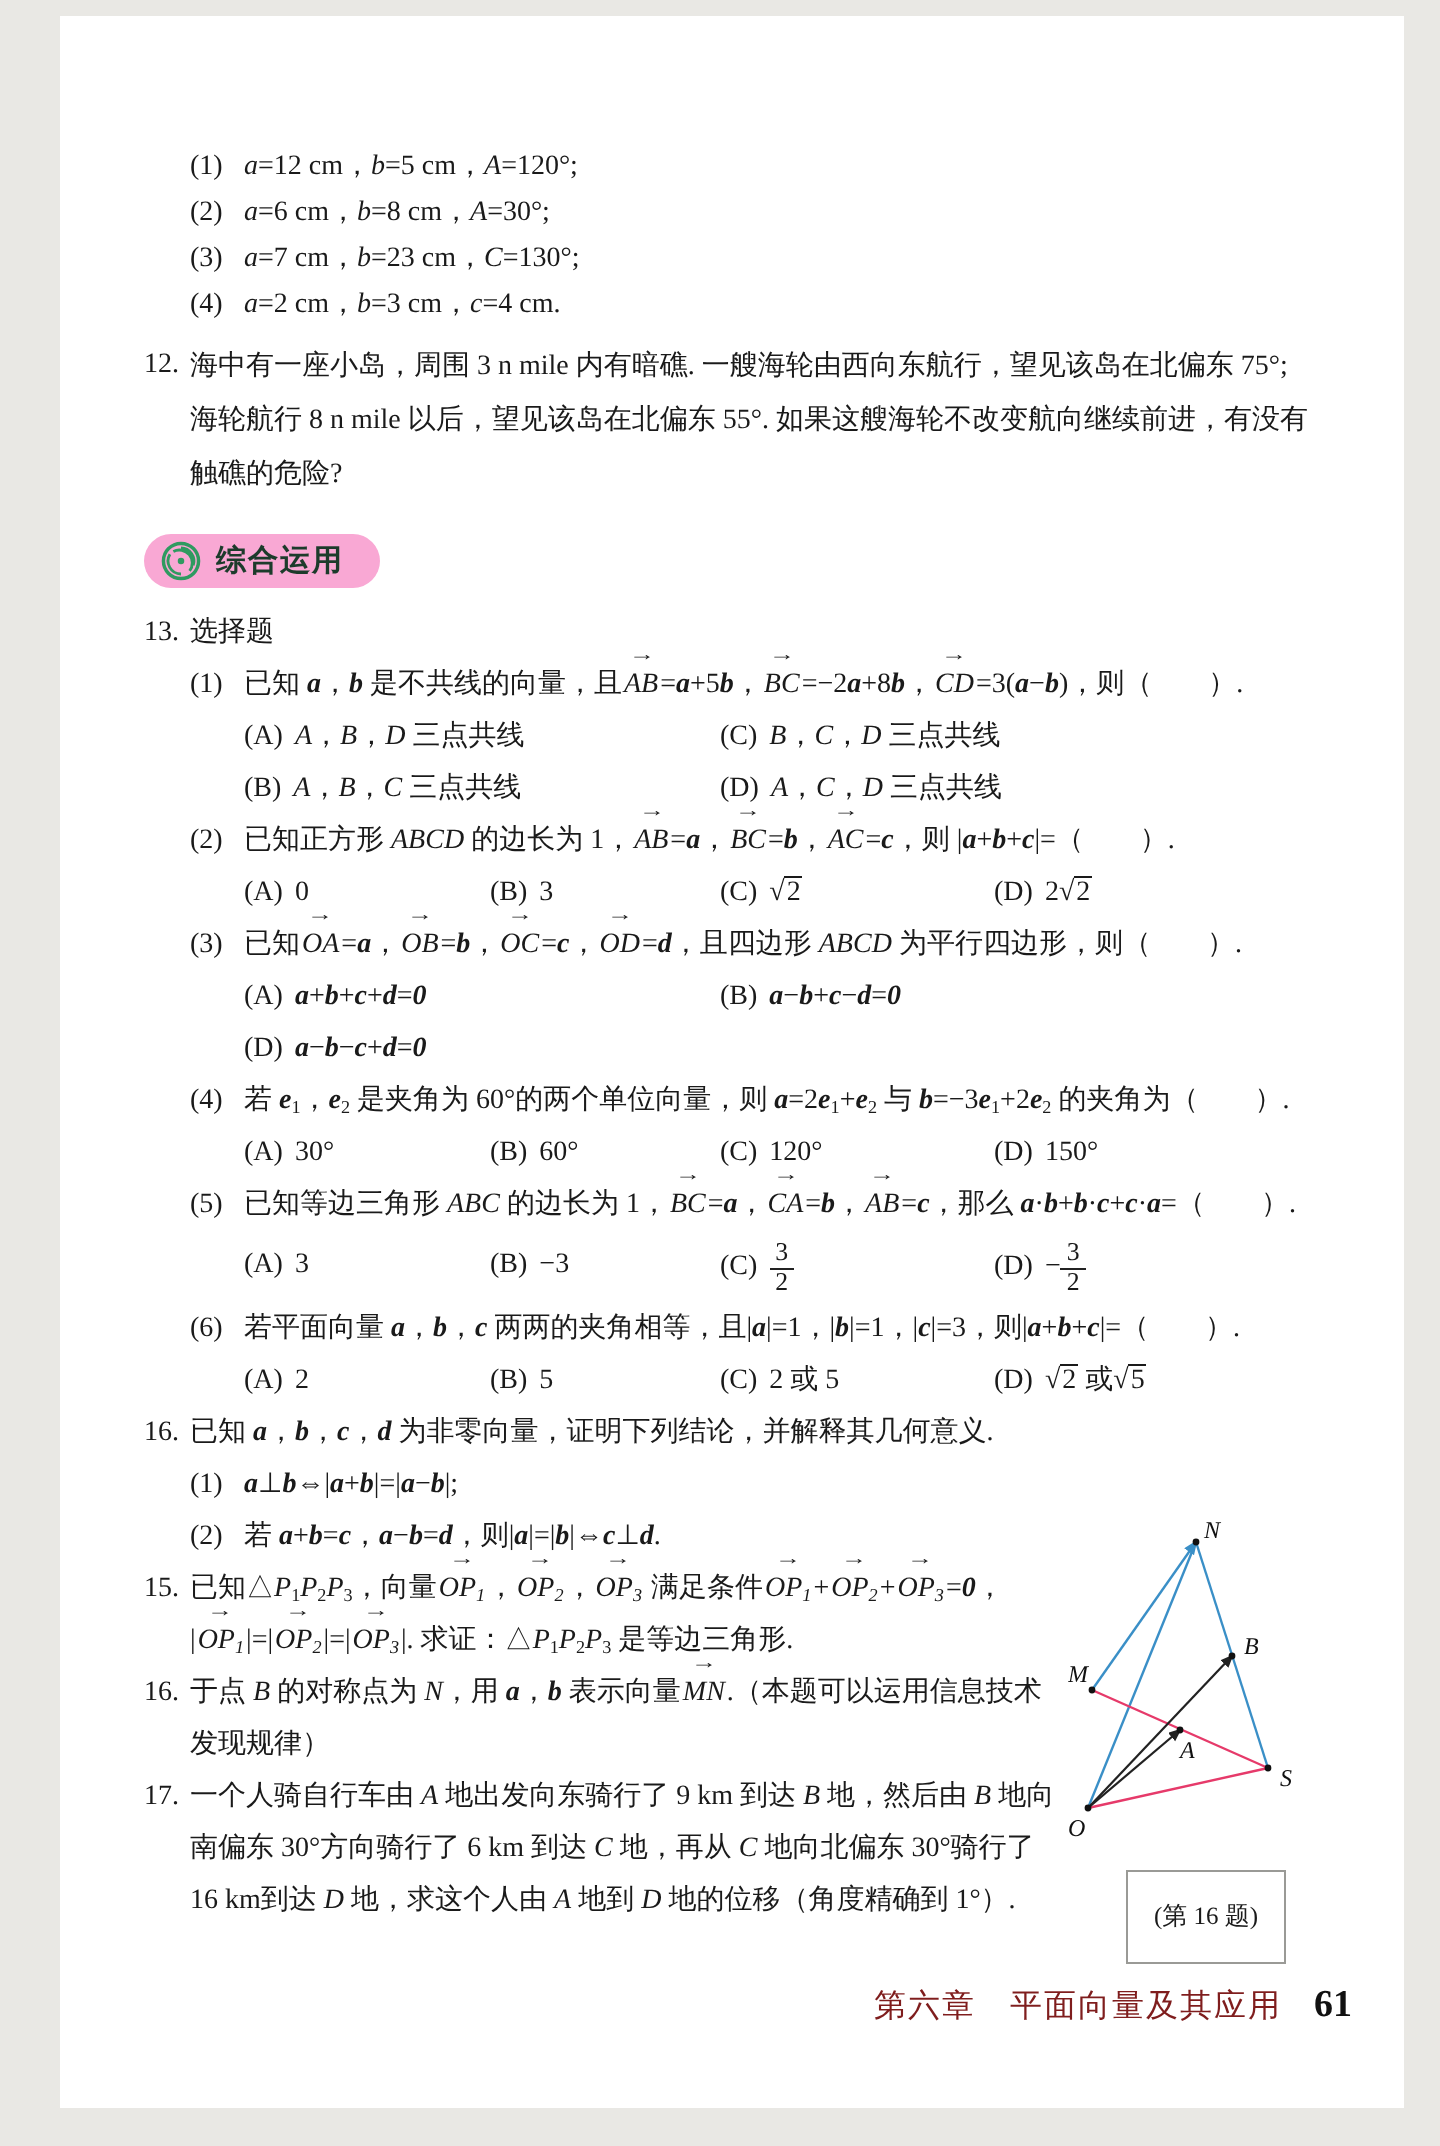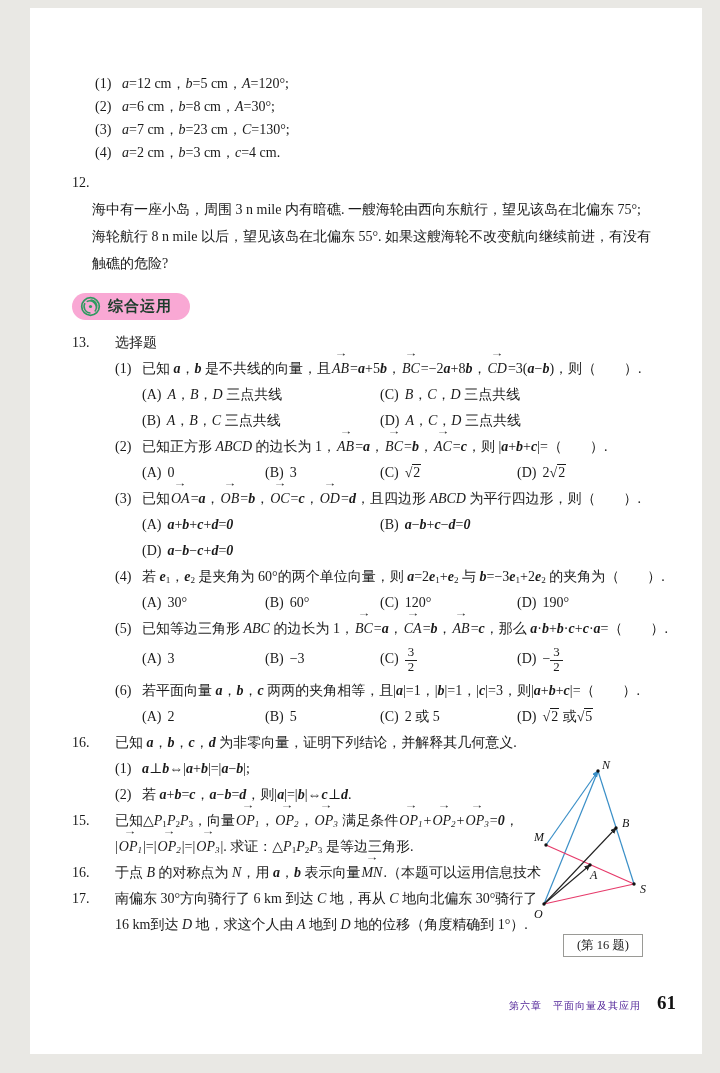--- a/index.html
+++ b/index.html
@@ -13,31 +13,31 @@
   .paper{
     position:relative;
     width:672px;height:1046px;
     margin:8px 18px 19px 30px;
     background:#ffffff;
     padding:64px 26px 0 42px;
     box-sizing:border-box;
     font-size:14px;
     overflow:hidden;
   }
-  .line{line-height:26px;white-space:nowrap;}
+  .line{line-height:26px;white-space:nowrap;font-family:Liberation Serif, serif;}
   .item{display:flex;align-items:flex-start;}
   .inum{flex:0 0 23px;line-height:26px;}
-  .ibody{flex:1;min-width:0;margin-left:20px;}
+  .ibody{flex:1;min-width:0;}
   .qrow{display:flex;align-items:flex-start;}
   .qnum{flex:0 0 27px;line-height:26px;}
   .qbody{flex:1;min-width:0;}
   .toplist{margin-left:23px;}
   .toplist .line,.toplist .qnum{line-height:23px;}
   .item12 .line{line-height:27px;}
-  .item12{margin-top:6px;flex-direction:column;}
+  .item12{margin-top:6px;}
   .opts{display:grid;line-height:26px;}
   .grid2{grid-template-columns:238px 1fr;}
   .grid4{grid-template-columns:123px 115px 137px 1fr;}
   .opt{white-space:nowrap;}
   .optlabel{margin-right:6px;}
   
   v{font-weight:bold;font-style:italic;}
   i{font-style:italic;}
   ar{font-style:italic;display:inline-block;position:relative;padding:0 1px;}
   ar::before{
@@ -58,26 +58,26 @@
   }
   .badge-label{
     font-family:"Liberation Sans","DejaVu Sans",sans-serif;
     font-weight:bold;font-size:15px;color:#1c3b2b;letter-spacing:1px;
   }
   .badge-icon{width:21px;height:21px;display:inline-block;}
   
   .figure{position:absolute;top:747px;right:28px;width:142px;text-align:center;}
   .fig-caption{
     display:inline-block;border:1px solid #9a9a96;
-    padding:2px 13px;font-size:12.5px;margin-top:5px;background:#fff;
+    padding:14px 13px;font-size:12.5px;margin-top:5px;background:#fff;
   }
   .flabel{font-family:"Liberation Serif","DejaVu Serif",serif;font-style:italic;font-size:12px;fill:#111;}
   
   .footer{position:absolute;right:26px;bottom:40px;display:flex;align-items:baseline;gap:16px;}
-  .footer-chapter{font-size:10px;color:#4c1d95;letter-spacing:1px;}
+  .footer-chapter{font-size:16px;color:#7f1d1d;letter-spacing:1px;}
   .pagenum{font-weight:bold;font-size:19px;color:#111;}
 </style>
 </head>
 <body>
 
 <div class="paper">
 
   
   <section class="toplist">
     <div class="qrow">
@@ -165,21 +165,21 @@
       </div>
 
       <div class="qrow">
         <span class="qnum">(4)</span>
         <div class="qbody">
           <div class="line">若 <v>e</v><sub>1</sub>，<v>e</v><sub>2</sub> 是夹角为 60°的两个单位向量，则 <v>a</v>=2<v>e</v><sub>1</sub>+<v>e</v><sub>2</sub> 与 <v>b</v>=−3<v>e</v><sub>1</sub>+2<v>e</v><sub>2</sub> 的夹角为（　　）.</div>
           <div class="opts grid4">
             <div class="opt"><span class="optlabel">(A)</span><span class="opttext">30°</span></div>
             <div class="opt"><span class="optlabel">(B)</span><span class="opttext">60°</span></div>
             <div class="opt"><span class="optlabel">(C)</span><span class="opttext">120°</span></div>
-            <div class="opt"><span class="optlabel">(D)</span><span class="opttext">190°</span></div>
+            <div class="opt"><span class="optlabel">(D)</span><span class="opttext">150°</span></div>
           </div>
         </div>
       </div>
 
       <div class="qrow">
         <span class="qnum">(5)</span>
         <div class="qbody">
           <div class="line">已知等边三角形 <i>ABC</i> 的边长为 1，<ar>BC</ar>=<v>a</v>，<ar>CA</ar>=<v>b</v>，<ar>AB</ar>=<v>c</v>，那么 <v>a</v>·<v>b</v>+<v>b</v>·<v>c</v>+<v>c</v>·<v>a</v>=（　　）.</div>
           <div class="opts grid4" style="margin:4px 0;">
             <div class="opt"><span class="optlabel">(A)</span><span class="opttext">3</span></div>
@@ -229,27 +229,29 @@
       <div class="line">已知△<i>P</i><sub>1</sub><i>P</i><sub>2</sub><i>P</i><sub>3</sub>，向量<ar>OP<sub>1</sub></ar>，<ar>OP<sub>2</sub></ar>，<ar>OP<sub>3</sub></ar> 满足条件<ar>OP<sub>1</sub></ar>+<ar>OP<sub>2</sub></ar>+<ar>OP<sub>3</sub></ar>=<v>0</v>，</div>
       <div class="line">|<ar>OP<sub>1</sub></ar>|=|<ar>OP<sub>2</sub></ar>|=|<ar>OP<sub>3</sub></ar>|. 求证：△<i>P</i><sub>1</sub><i>P</i><sub>2</sub><i>P</i><sub>3</sub> 是等边三角形.</div>
     </div>
   </section>
 
   
   <section class="item">
     <span class="inum">16.</span>
     <div class="ibody">
       <div class="line">于点 <i>B</i> 的对称点为 <i>N</i>，用 <v>a</v>，<v>b</v> 表示向量<ar>MN</ar>.（本题可以运用信息技术</div>
+      <div class="line">发现规律）</div>
     </div>
   </section>
 
   
   <section class="item">
     <span class="inum">17.</span>
     <div class="ibody">
+      <div class="line">一个人骑自行车由 <i>A</i> 地出发向东骑行了 9 km 到达 <i>B</i> 地，然后由 <i>B</i> 地向</div>
       <div class="line">南偏东 30°方向骑行了 6 km 到达 <i>C</i> 地，再从 <i>C</i> 地向北偏东 30°骑行了</div>
       <div class="line">16 km到达 <i>D</i> 地，求这个人由 <i>A</i> 地到 <i>D</i> 地的位移（角度精确到 1°）.</div>
     </div>
   </section>
 
   
   <figure class="figure" style="margin:0;">
     <svg width="138" height="170" viewBox="0 0 138 170">
       <defs>
         <marker id="ahk" markerWidth="8" markerHeight="8" refX="5" refY="2.5" orient="auto">

